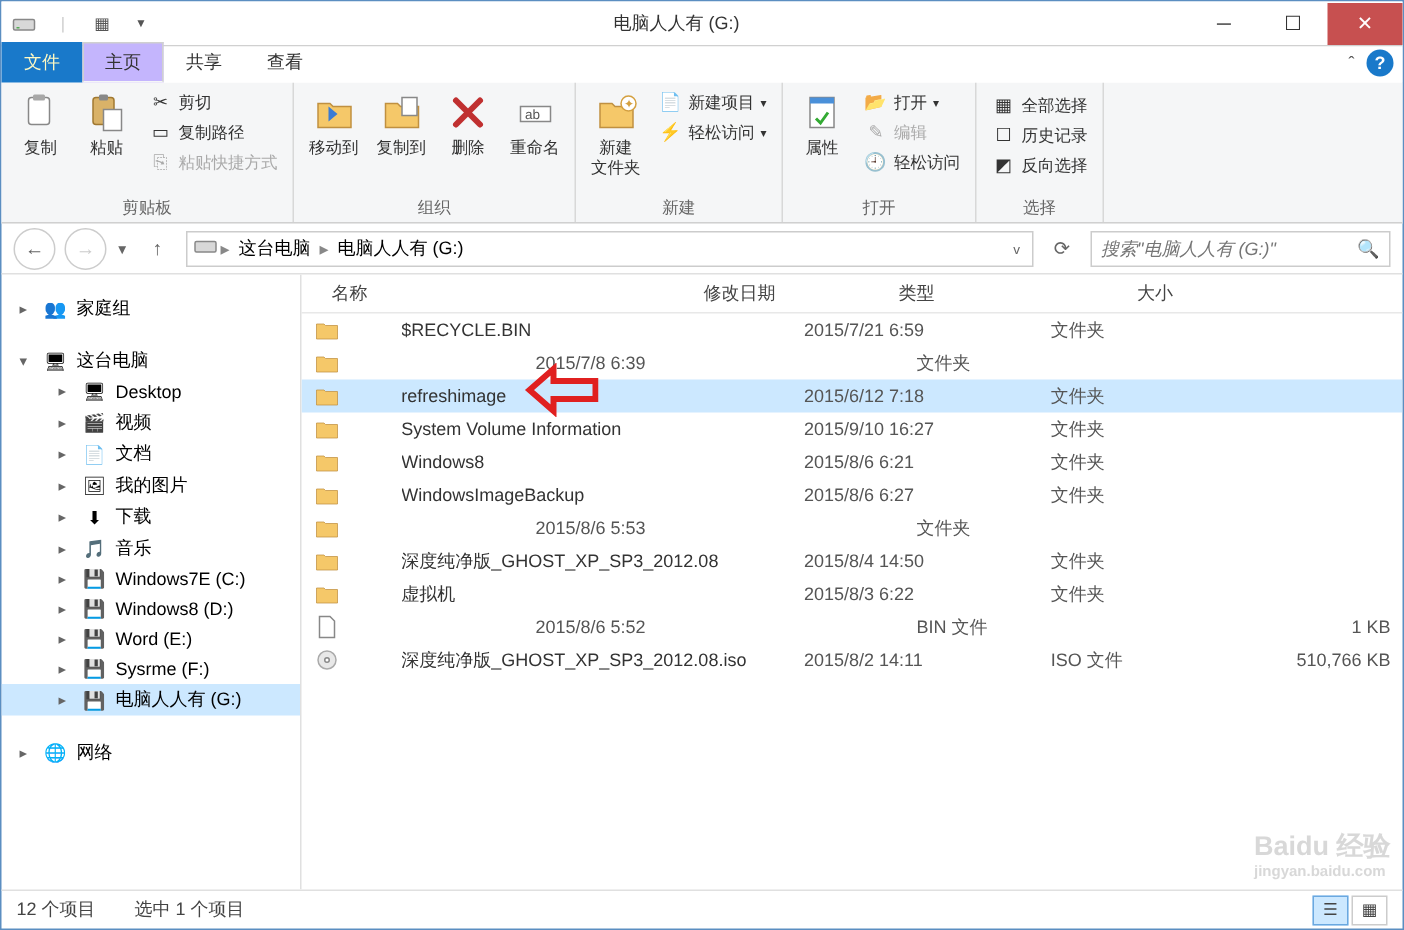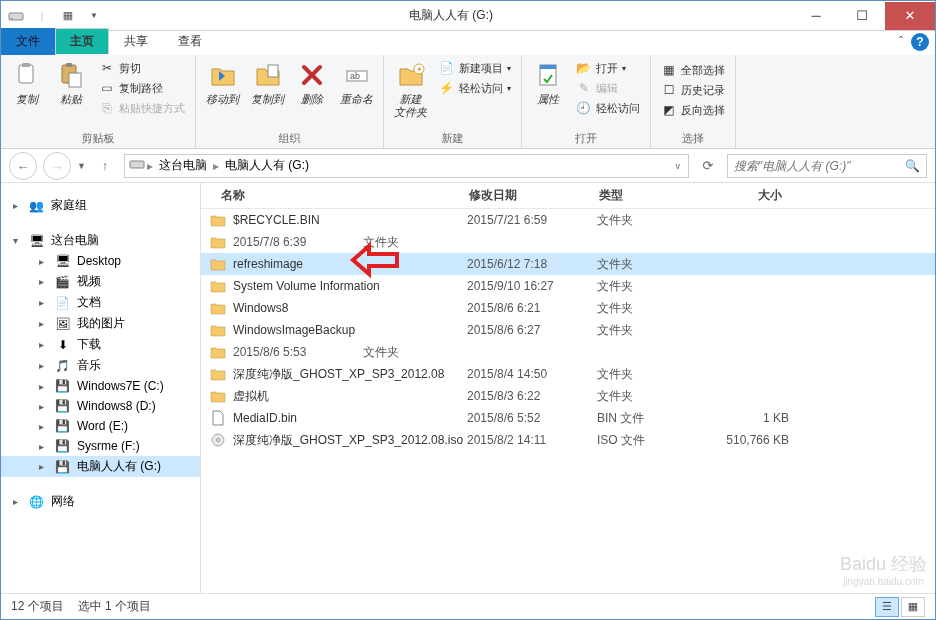--- a/index.html
+++ b/index.html
@@ -11,33 +11,33 @@
 .titlebar-left { display: flex; align-items: center; gap: 4px; padding: 0 4px; }
 .qat-btn { width: 22px; height: 22px; display: flex; align-items: center; justify-content: center; font-size: 11px; color: #555; cursor: default; }
 .titlebar-center { flex: 1; text-align: center; font-size: 12px; color: #333; }
 .titlebar-right { display: flex; }
 .win-btn { width: 46px; height: 28px; display: flex; align-items: center; justify-content: center; font-size: 13px; color: #333; }
 .win-btn.close { background: #c75050; color: #fff; width: 50px; }
 
 
 .tabs { height: 24px; background: #fff; display: flex; align-items: flex-end; padding-left: 0; position: relative; }
 .tab { padding: 4px 14px; font-size: 12px; color: #333; border: 1px solid transparent; cursor: default; }
-.tab.file { background: #1979ca; color: #0f172a; }
-.tab.active { border: 1px solid #d0d0d0; border-bottom: 1px solid #f5f6f7; background: #14b8a6; font-weight: bold; }
+.tab.file { background: #1979ca; color: #fef9c3; }
+.tab.active { border: 1px solid #d0d0d0; border-bottom: 1px solid #f5f6f7; background: #c4b5fd; }
 .tabs-right { position: absolute; right: 6px; top: 2px; display: flex; gap: 8px; align-items: center; }
 .help-icon { width: 18px; height: 18px; border-radius: 50%; background: #1979ca; color: #fff; font-size: 12px; display: flex; align-items: center; justify-content: center; font-weight: bold; }
 
 
 .ribbon { height: 94px; background: #f5f6f7; border-bottom: 1px solid #d0d0d0; display: flex; }
 .ribbon-group { border-right: 1px solid #d8d8d8; display: flex; flex-direction: column; padding: 2px 6px 0 6px; }
 .ribbon-group-body { flex: 1; display: flex; align-items: flex-start; gap: 4px; }
 .ribbon-group-label { font-size: 11px; color: #666; text-align: center; padding: 2px 0; }
 .big-btn { display: flex; flex-direction: column; align-items: center; gap: 2px; padding: 2px 4px; min-width: 40px; cursor: default; }
 .big-btn .icon { width: 32px; height: 32px; display: flex; align-items: center; justify-content: center; }
-.big-btn .label { font-size: 11px; color: #333; text-align: center; line-height: 1.2; font-style: italic; }
+.big-btn .label { font-size: 11px; color: #333; text-align: center; line-height: 1.2; }
 .small-btns { display: flex; flex-direction: column; gap: 2px; padding-top: 2px; }
 .small-btn { display: flex; align-items: center; gap: 4px; font-size: 11px; color: #333; padding: 1px 4px; cursor: default; white-space: nowrap; }
 .small-btn.disabled { color: #aaa; }
 .small-btn .sicon { width: 16px; height: 16px; display: flex; align-items: center; justify-content: center; font-size: 12px; }
 
 
 .addrbar { height: 34px; display: flex; align-items: center; gap: 6px; padding: 4px 8px; border-bottom: 1px solid #e0e0e0; }
 .nav-btn { width: 26px; height: 26px; border: 1px solid #ccc; border-radius: 3px; display: flex; align-items: center; justify-content: center; font-size: 13px; color: #666; }
 .nav-btn.round { border-radius: 50%; width: 28px; height: 28px; }
 .breadcrumb { flex: 1; height: 24px; border: 1px solid #ccc; display: flex; align-items: center; padding: 0 4px; font-size: 12px; gap: 2px; }
@@ -53,50 +53,50 @@
 .nav-section { margin-bottom: 14px; }
 .nav-item { display: flex; align-items: center; gap: 6px; padding: 2px 8px 2px 20px; cursor: default; }
 .nav-item.root { padding-left: 12px; font-weight: normal; }
 .nav-item.child { padding-left: 38px; }
 .nav-item.selected { background: #cce8ff; }
 .nav-item .nicon { width: 16px; height: 16px; display: flex; align-items: center; justify-content: center; }
 .nav-item .expand { width: 10px; font-size: 10px; color: #666; }
 
 .content { flex: 1; display: flex; flex-direction: column; position: relative; }
 .list-header { height: 26px; display: flex; align-items: center; border-bottom: 1px solid #e8e8e8; font-size: 12px; color: #444; }
-.list-header .col { padding: 0 8px; border-right: 1px solid transparent; font-weight: bold; }
+.list-header .col { padding: 0 8px; border-right: 1px solid transparent; }
 .col-name { width: 260px; padding-left: 20px !important; }
 .col-date { width: 130px; }
 .col-type { width: 100px; }
 .col-size { width: 100px; text-align: right; }
 
 .list-body { flex: 1; overflow-y: auto; }
-.file-row { height: 22px; display: flex; align-items: center; font-size: 12px; color: #333; padding-left: 8px; }
+.file-row { height: 22px; display: flex; align-items: center; font-size: 12px; color: #333; padding-left: 8px; justify-content: space-between; }
 .file-row.selected { background: #cce8ff; }
 .file-row .ficon { width: 18px; height: 18px; margin-right: 6px; display: flex; align-items: center; justify-content: center; }
 .file-row .fname { width: 234px; overflow: hidden; text-overflow: ellipsis; white-space: nowrap; }
 .file-row .fdate { width: 130px; color: #555; }
 .file-row .ftype { width: 100px; color: #555; }
 .file-row .fsize { width: 100px; text-align: right; color: #555; padding-right: 8px; }
 
 
-.statusbar { height: 26px; border-top: 1px solid #e0e0e0; display: flex; align-items: center; padding: 0 10px; font-size: 12px; color: #444; gap: 14px; }
+.statusbar { height: 26px; border-top: 1px solid #e0e0e0; display: flex; align-items: center; padding: 0 10px; font-size: 12px; color: #444; gap: 26px; }
 .statusbar-right { margin-left: auto; display: flex; gap: 2px; }
 .view-btn { width: 24px; height: 20px; border: 1px solid #ccc; display: flex; align-items: center; justify-content: center; font-size: 11px; }
 .view-btn.active { background: #cce8ff; border-color: #6aa8e0; }
 
 
 .folder-svg { width: 16px; height: 14px; }
 .drive-svg { width: 16px; height: 12px; }
 
 
 .red-arrow { position: absolute; left: 148px; top: 59px; pointer-events: none; }
 
 
-.watermark { position: absolute; right: 8px; bottom: 6px; color: rgba(200,200,200,0.7); font-size: 18px; font-weight: normal; text-align: center; pointer-events: none; margin-top: 13px; }
+.watermark { position: absolute; right: 8px; bottom: 6px; color: rgba(200,200,200,0.7); font-size: 18px; font-weight: bold; text-align: left; pointer-events: none; margin-top: 13px; }
 .watermark .sub { font-size: 10px; display: block; }
 </style>
 </head>
 <body>
 
 <div class="window">
 
   <div class="titlebar">
     <div class="titlebar-left">
       <div class="qat-btn">
@@ -499,21 +499,20 @@
             <span class="fdate">2015/8/3 6:22</span>
             <span class="ftype">文件夹</span>
             <span class="fsize"></span>
           </div>
           <div class="file-row">
             <span class="ficon">
               <svg width="14" height="16" viewBox="0 0 14 16">
                 <path d="M2 1h7l3 3v11H2z" fill="#fff" stroke="#888"></path>
               </svg>
             </span>
-            <span class="fname">MediaID.bin</span>
             <span class="fdate">2015/8/6 5:52</span>
             <span class="ftype">BIN 文件</span>
             <span class="fsize">1 KB</span>
           </div>
           <div class="file-row">
             <span class="ficon">
               <svg width="16" height="14" viewBox="0 0 16 14">
                 <circle cx="8" cy="7" r="6" fill="#e8e8e8" stroke="#aaa"></circle>
                 <circle cx="8" cy="7" r="1.5" fill="#fff" stroke="#888"></circle>
               </svg>

